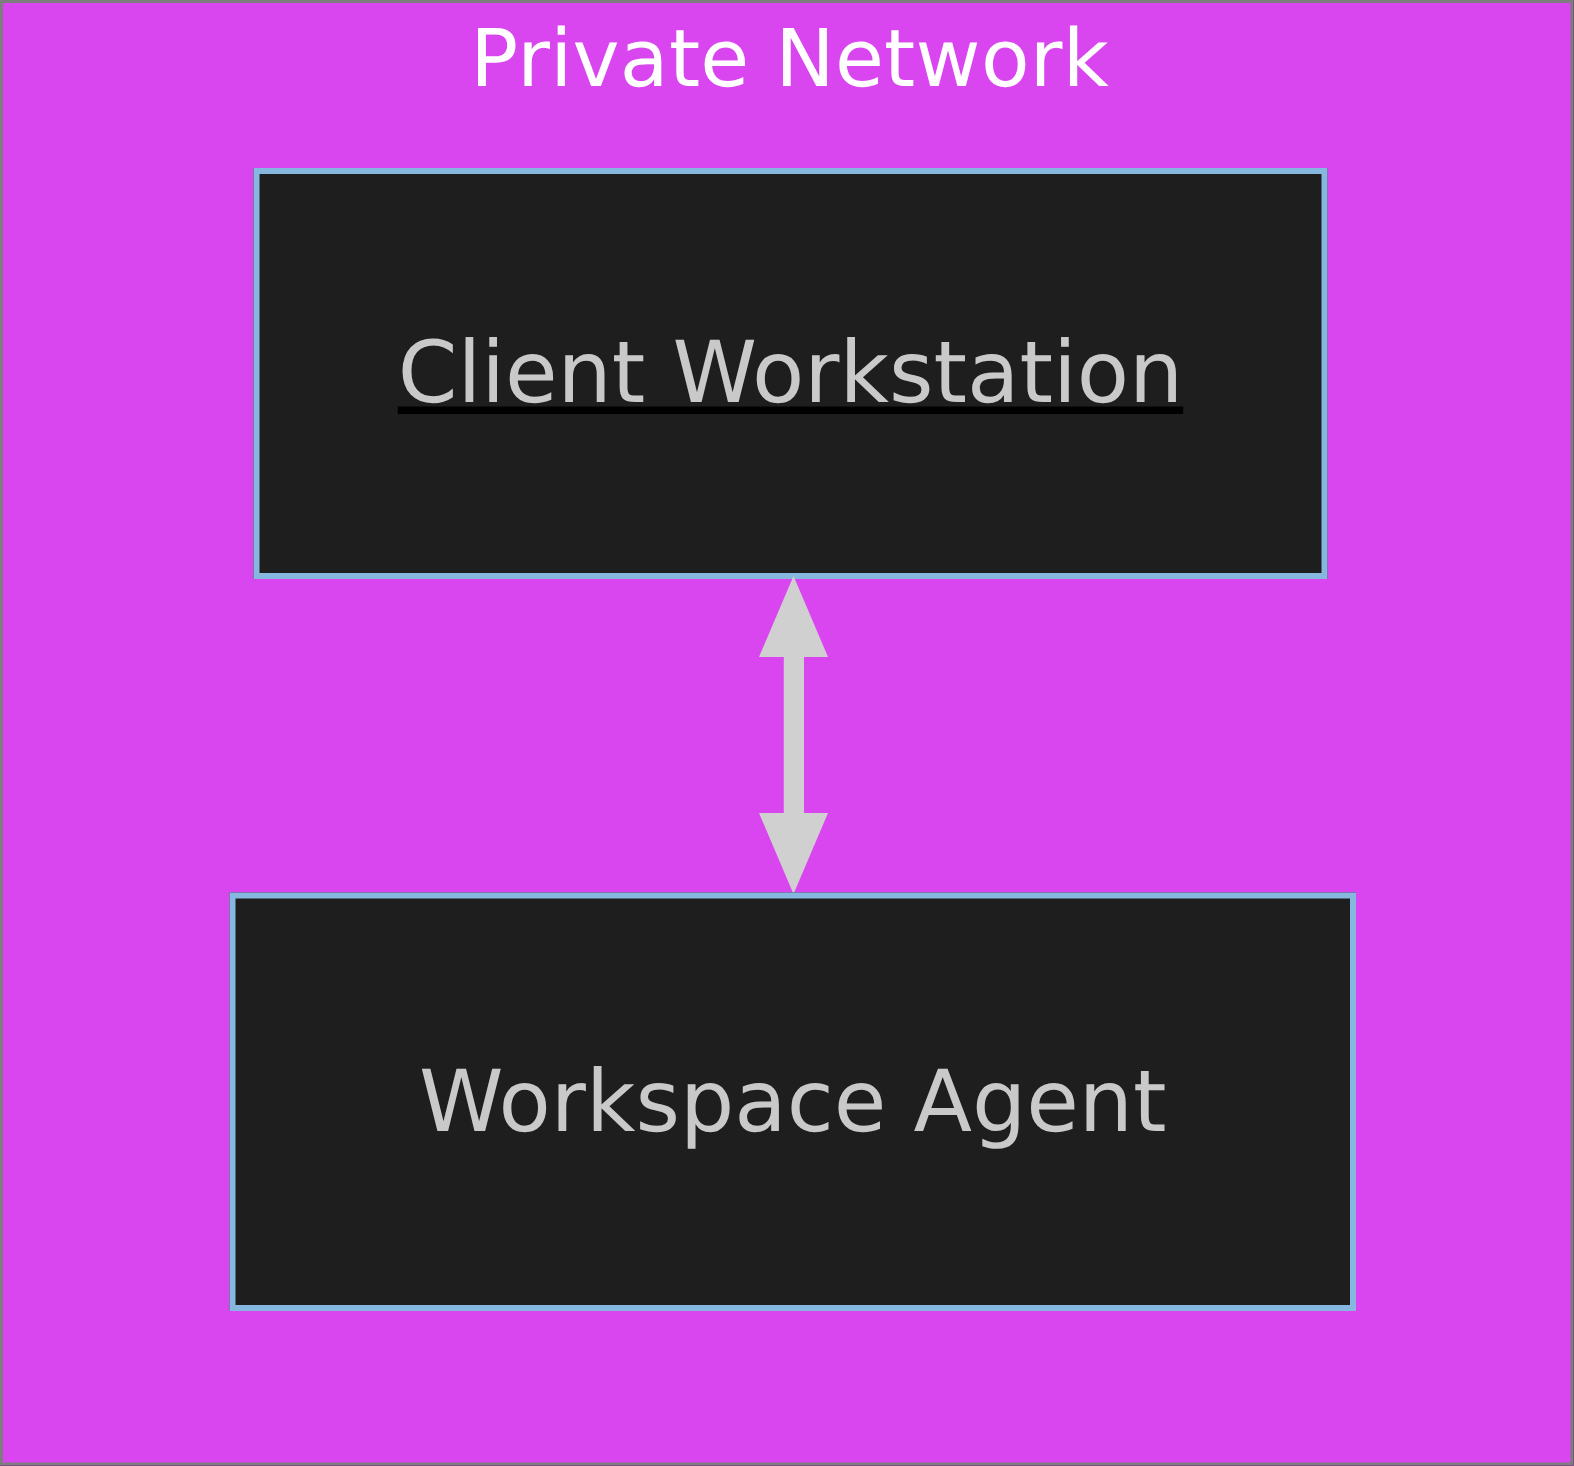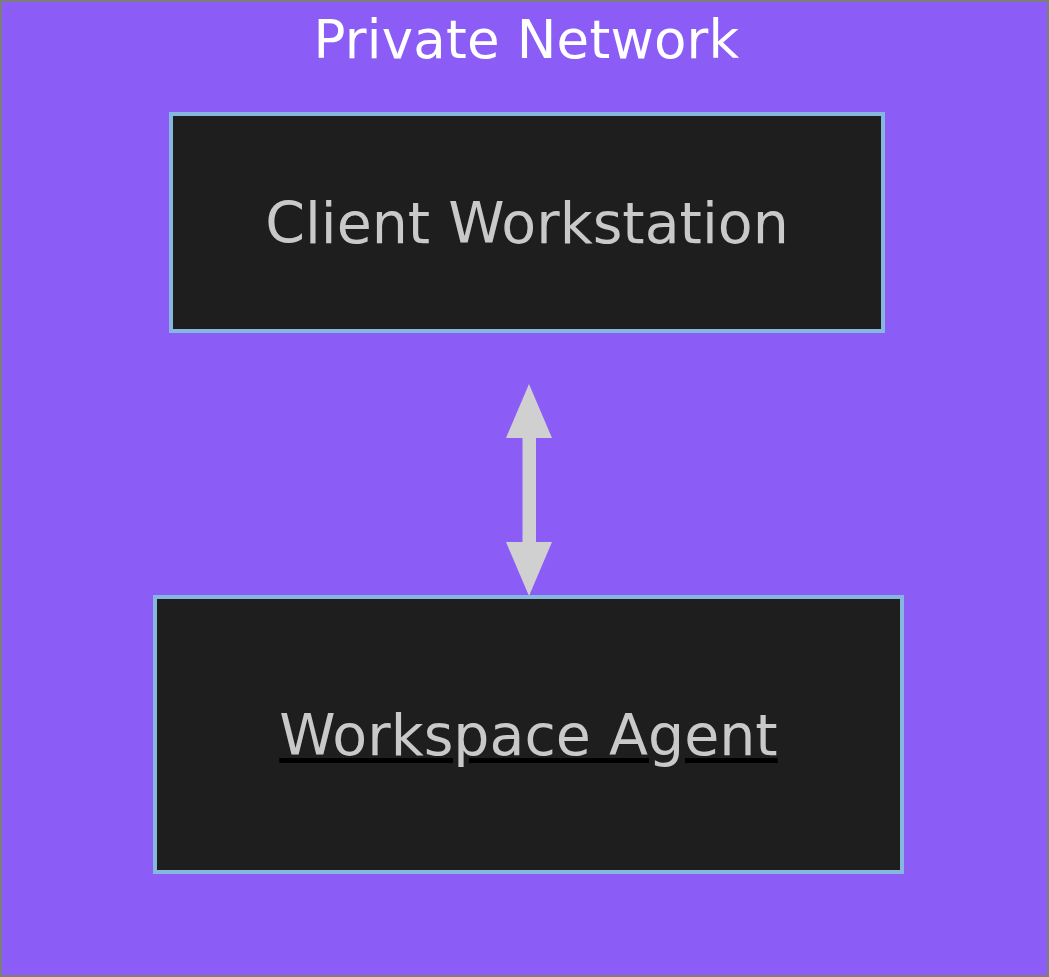--- a/index.html
+++ b/index.html
@@ -4,21 +4,21 @@
 <style>
   html, body {
     margin: 0;
     padding: 0;
     background: #3f3f3f;
   }
   .canvas {
     position: relative;
     width: 1049px;
     height: 977px;
-    background: #8b5cf6;
+    background: #d946ef;
     box-sizing: border-box;
     border: 2px solid #7d7d7d;
     overflow: hidden;
     font-family: "DejaVu Sans", "Liberation Sans", sans-serif;
   }
 
   
   .cluster-title {
     position: absolute;
     left: 0;
@@ -50,28 +50,28 @@
     font-weight: 400;
     line-height: 68px;
     white-space: nowrap;
     text-align: center;
   }
 
   #node-client {
     left: 167px;
     top: 110px;
     width: 716px;
-    height: 221px;
+    height: 274px;
+    text-decoration: underline;
   }
   #node-agent {
     left: 151px;
     top: 593px;
     width: 751px;
     height: 279px;
-    text-decoration: underline;
   }
 
   
   .edge-arrow {
     position: absolute;
     left: 479px;
     top: 380px;
     width: 98px;
     height: 216px;
     pointer-events: none;

